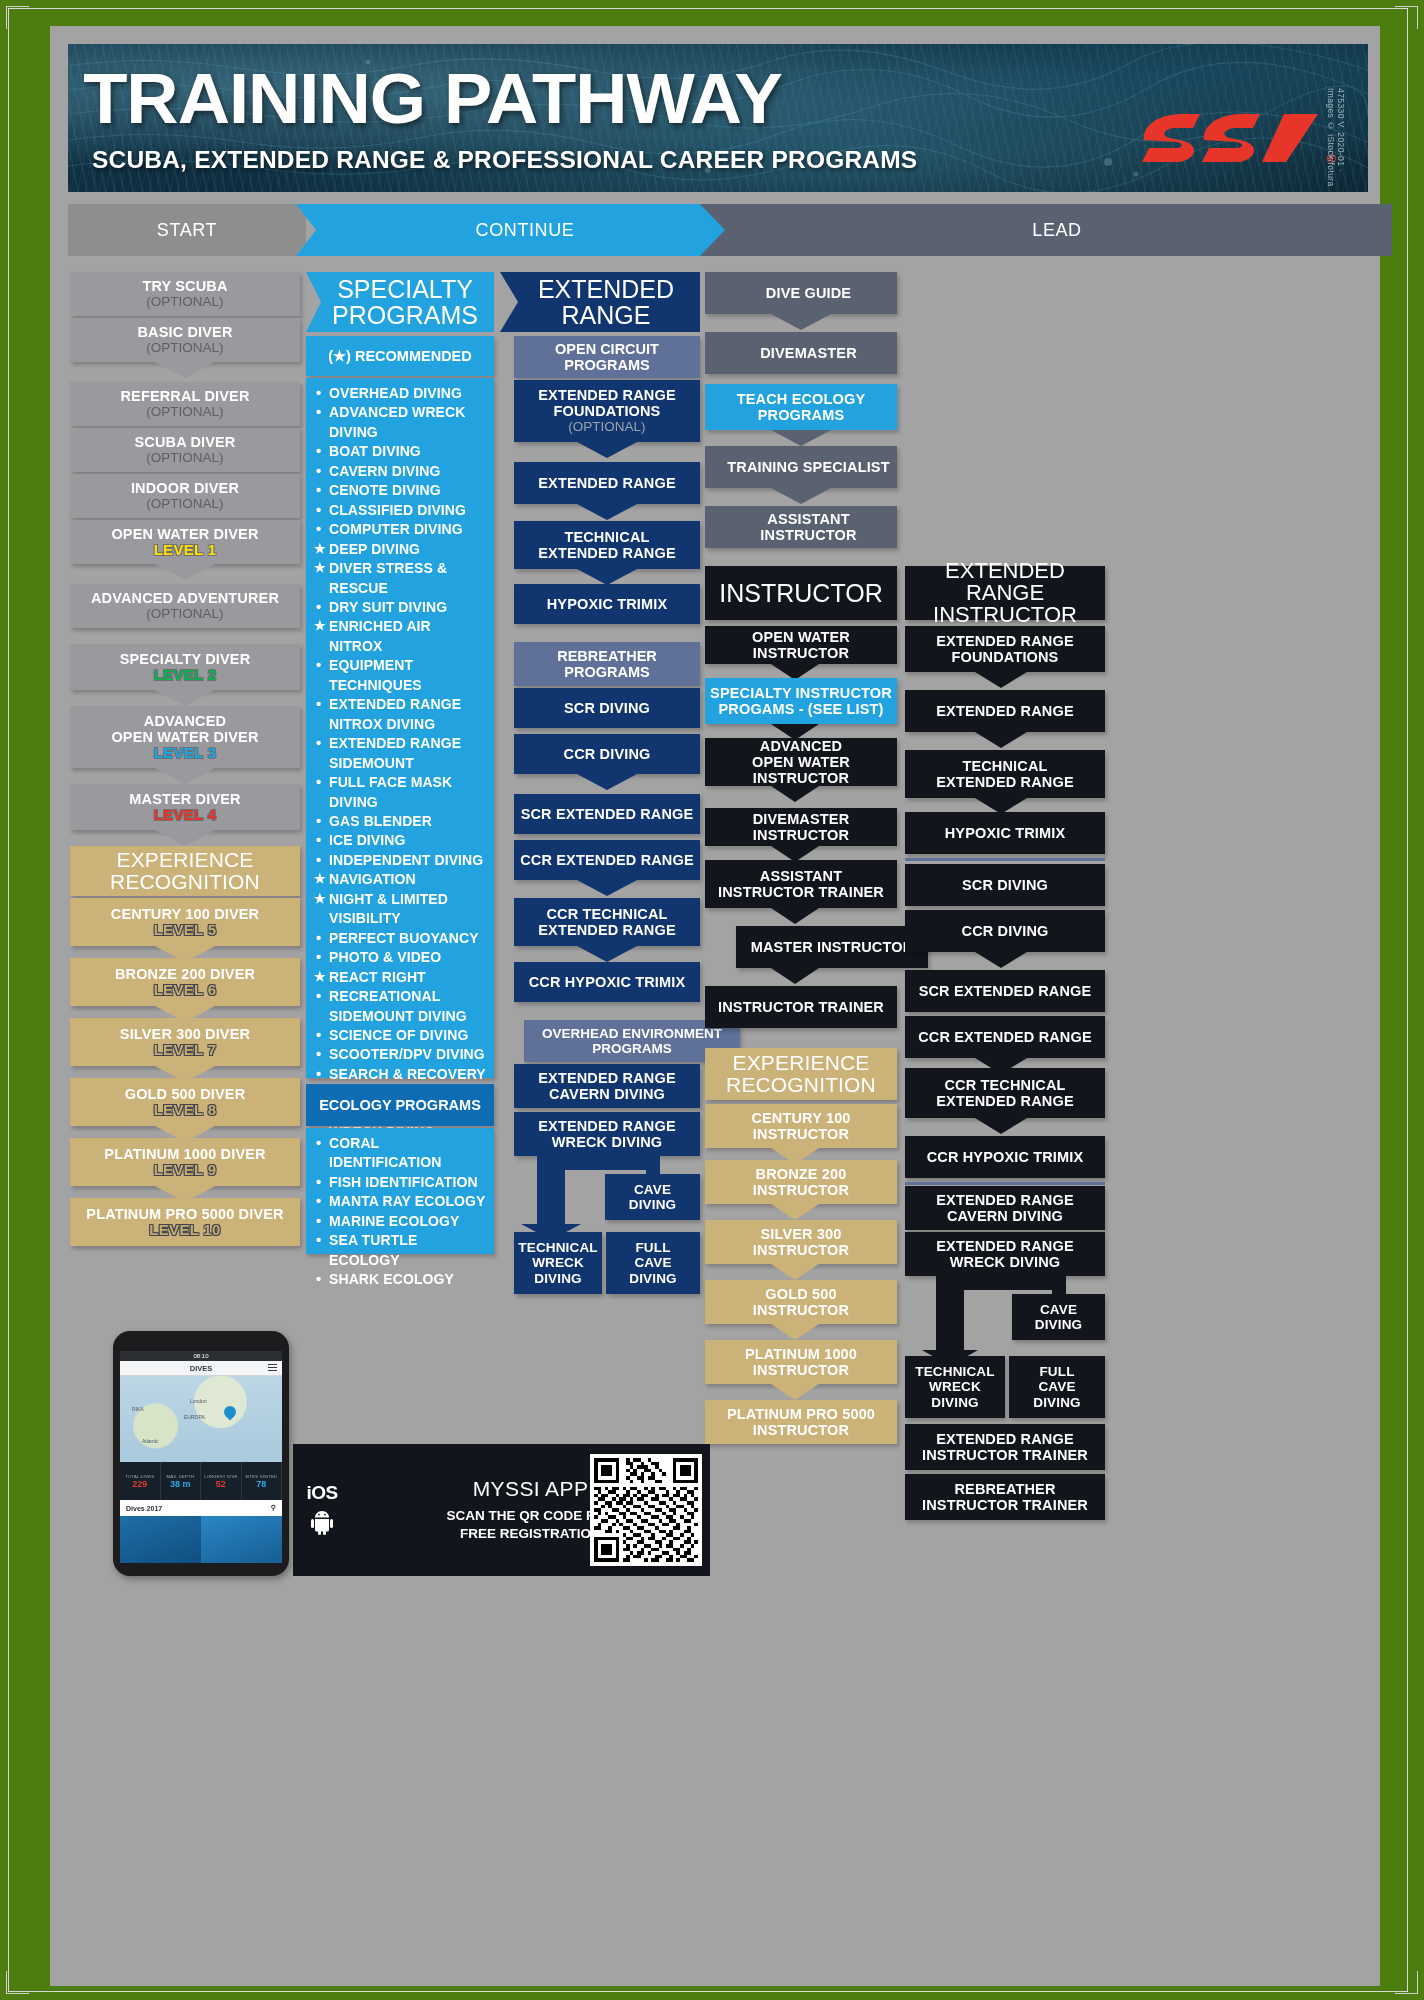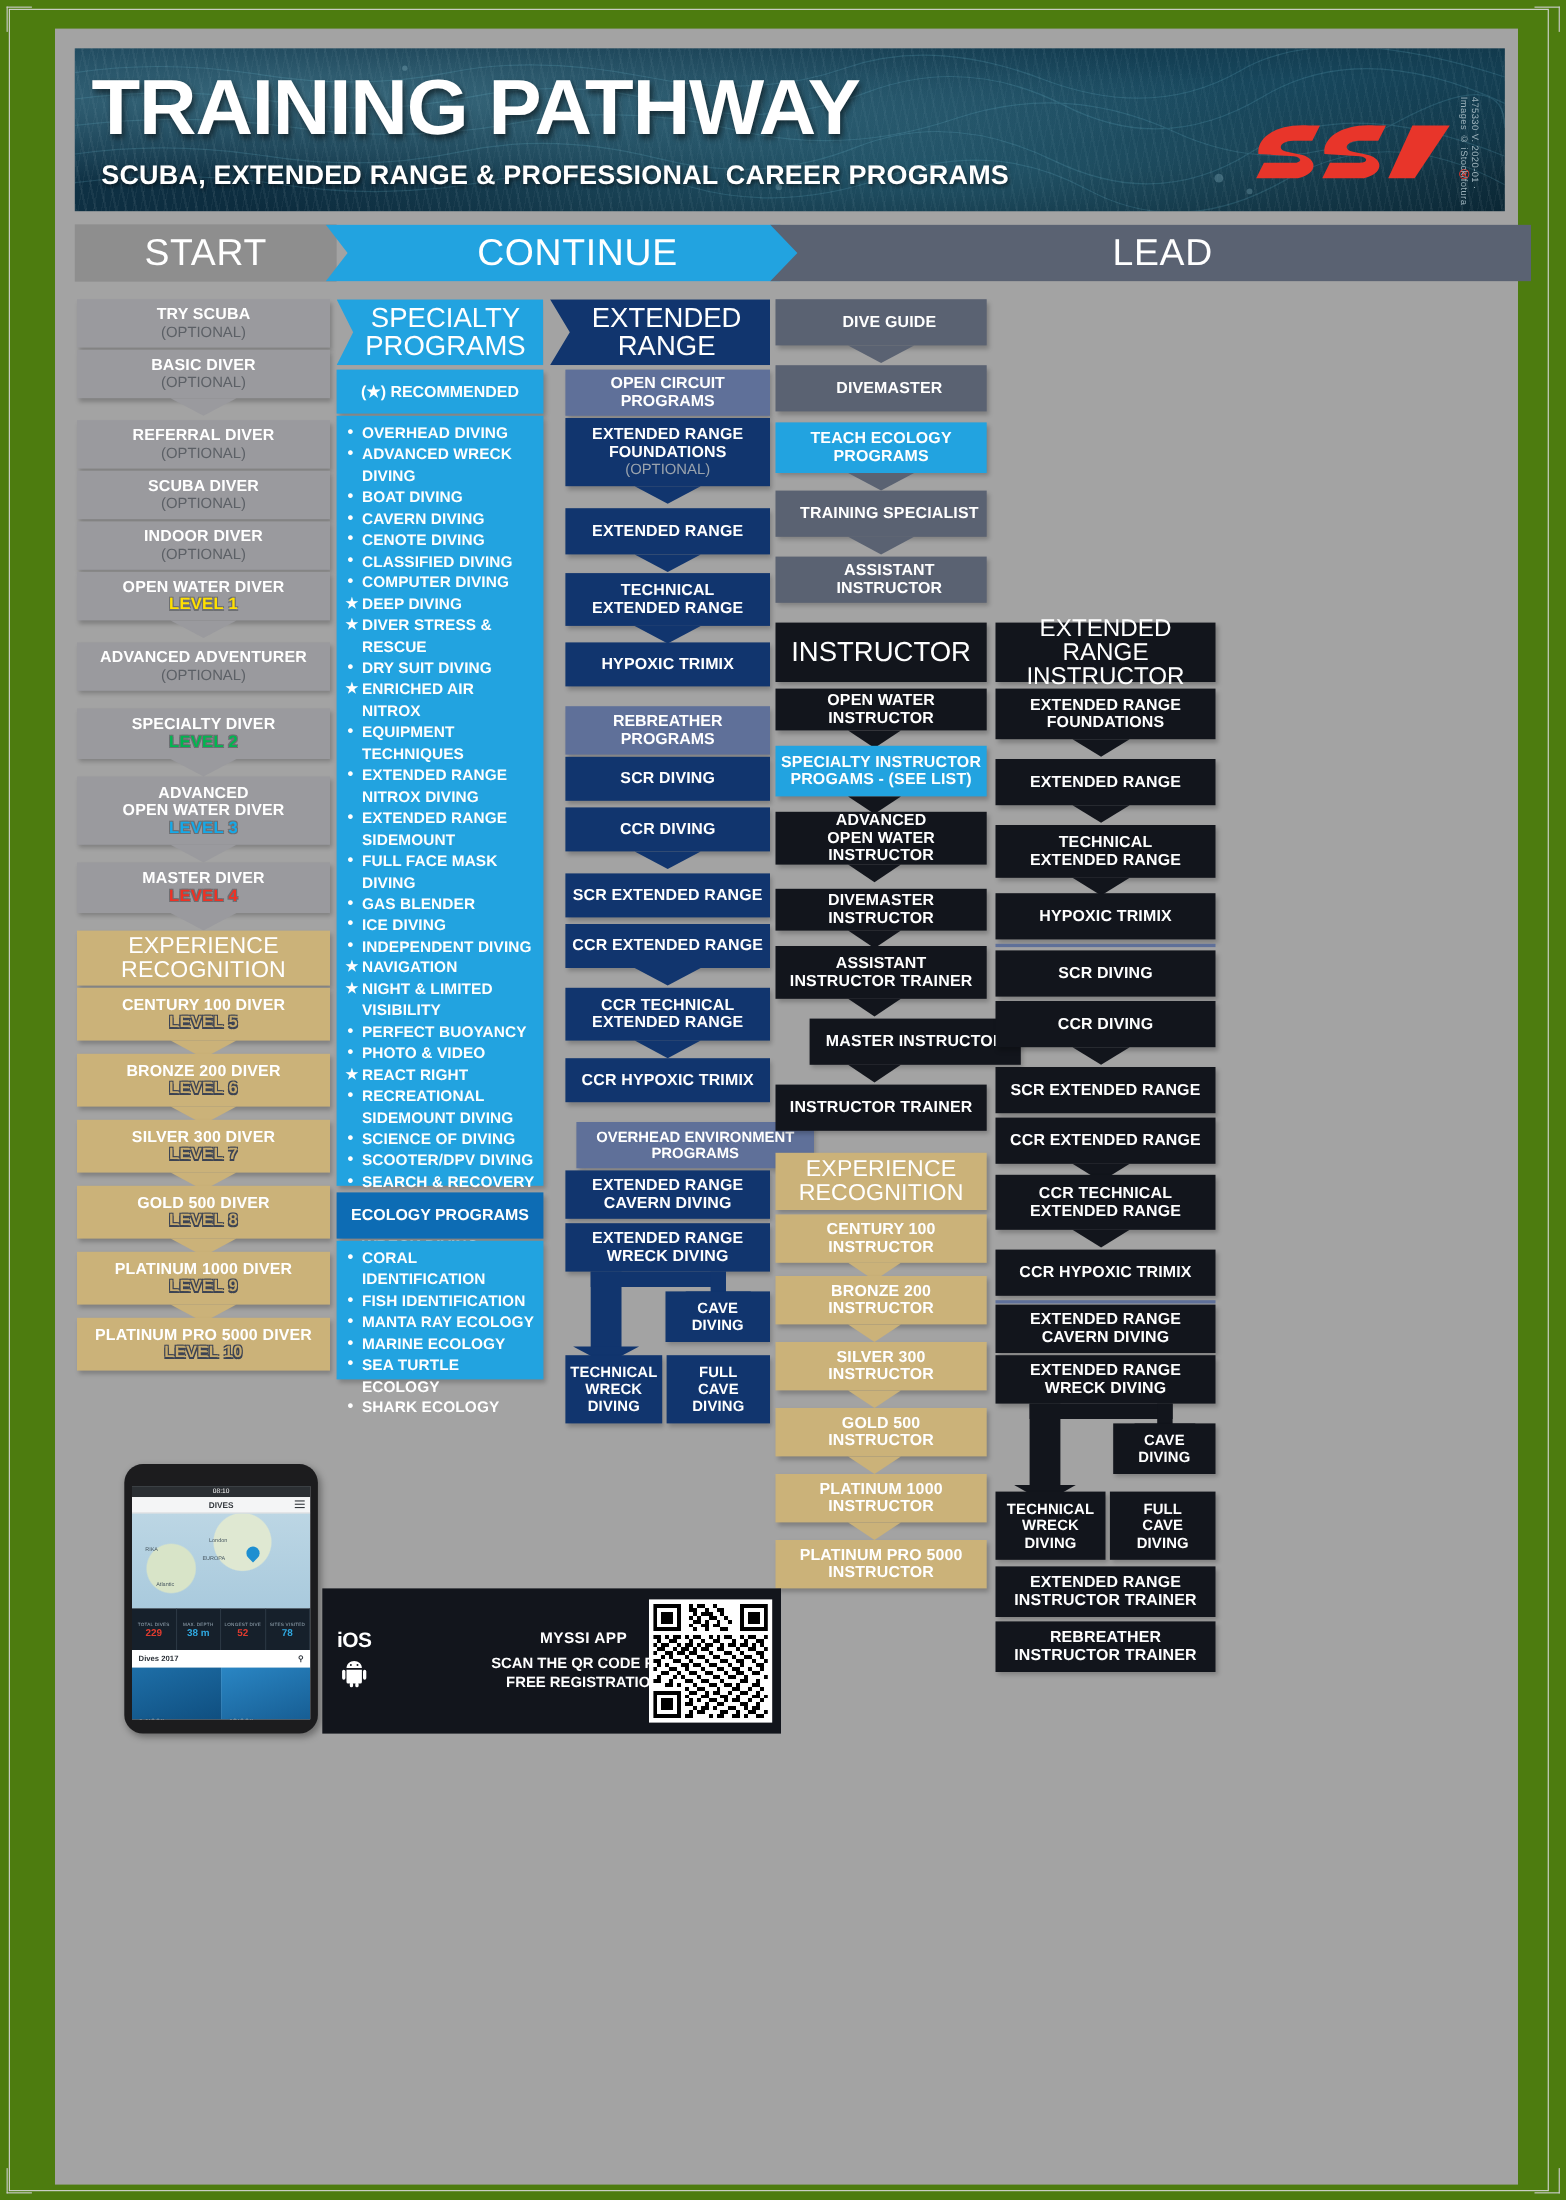--- a/index.html
+++ b/index.html
@@ -29,21 +29,21 @@
     font-weight:bold;letter-spacing:-1px;transform:scaleX(1.02);text-shadow:2px 3px 6px rgba(0,0,0,.55);
     font-family:"Liberation Sans",sans-serif;}
   .banner h2{position:absolute;left:24px;top:104px;margin:0;color:#fff;font-size:24.5px;line-height:1;
     font-weight:bold;letter-spacing:.2px;text-shadow:1px 2px 4px rgba(0,0,0,.6);}
   .ssi-logo{position:absolute;right:42px;top:52px;width:190px;height:72px;}
   .ssi-logo .reg{position:absolute;right:-10px;bottom:2px;color:#e8352a;font-size:13px;font-weight:bold;}
   .code-vert{position:absolute;right:22px;top:44px;writing-mode:vertical-rl;color:#9fb4bd;font-size:8.5px;letter-spacing:.4px;}
 
   
   .phase{position:absolute;height:52px;color:#fff;display:flex;align-items:center;justify-content:center;
-    font-size:34px;letter-spacing:.6px;}
+    font-size:18px;letter-spacing:.6px;}
   .phase-start{left:18px;top:178px;width:238px;background:#8e8e8e;}
   .phase-cont{left:246px;top:178px;width:430px;background:#22a3e0;
     clip-path:polygon(0 0, 93% 0, 100% 50%, 93% 100%, 0 100%, 4.5% 50%);padding-left:14px;}
   .phase-lead{left:650px;top:178px;width:670px;background:#5a6272;
     clip-path:polygon(0 0, 100% 0, 100% 100%, 0 100%, 3.6% 50%);padding-left:22px;}
 
   
   .colhead{position:absolute;color:#fff;display:flex;align-items:center;justify-content:center;text-align:center;
     font-size:25px;line-height:1.04;}
 
@@ -123,21 +123,21 @@
   .phone .thumbs{height:58px;display:flex;}
   .phone .thumbs .t{flex:1;position:relative;display:flex;align-items:flex-end;justify-content:flex-start;}
   .phone .thumbs .t span{color:#fff;font-size:8px;font-weight:bold;padding:0 0 4px 6px;text-shadow:0 1px 2px rgba(0,0,0,.7);}
   .phone .thumbs .t1{background:linear-gradient(160deg,#1e6fa8,#0d4a7a);}
   .phone .thumbs .t2{background:linear-gradient(160deg,#2a86c4,#14588d);}
 
   .appbar{position:absolute;left:243px;top:1418px;width:417px;height:132px;background:#12151c;display:flex;align-items:center;}
   .appbar .os{width:58px;height:100%;display:flex;flex-direction:column;align-items:center;justify-content:center;gap:5px;color:#fff;}
   .appbar .os .ios{font-size:19px;font-weight:bold;letter-spacing:-.5px;}
   .appbar .txt{flex:1;text-align:center;color:#fff;}
-  .appbar .txt .t1{font-size:14px;font-weight:bold;letter-spacing:.4px;}
+  .appbar .txt .t1{font-size:21px;font-weight:normal;letter-spacing:.4px;}
   .appbar .txt .t2{font-size:13.5px;font-weight:bold;line-height:1.3;margin-top:6px;}
   .qr{position:absolute;right:8px;top:10px;width:112px;height:112px;background:#fff;padding:4px;box-sizing:border-box;}
 </style>
 </head>
 <body>
 
 <div id="poster">
 
   <div class="page-border"></div>
   <div class="corner c-tl"></div>

